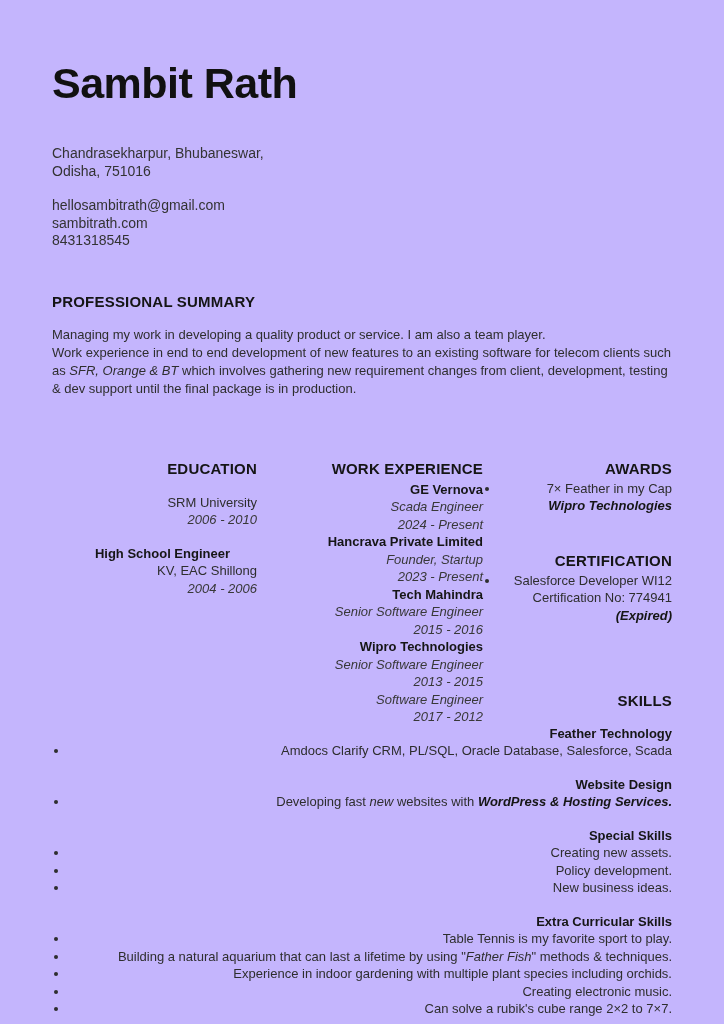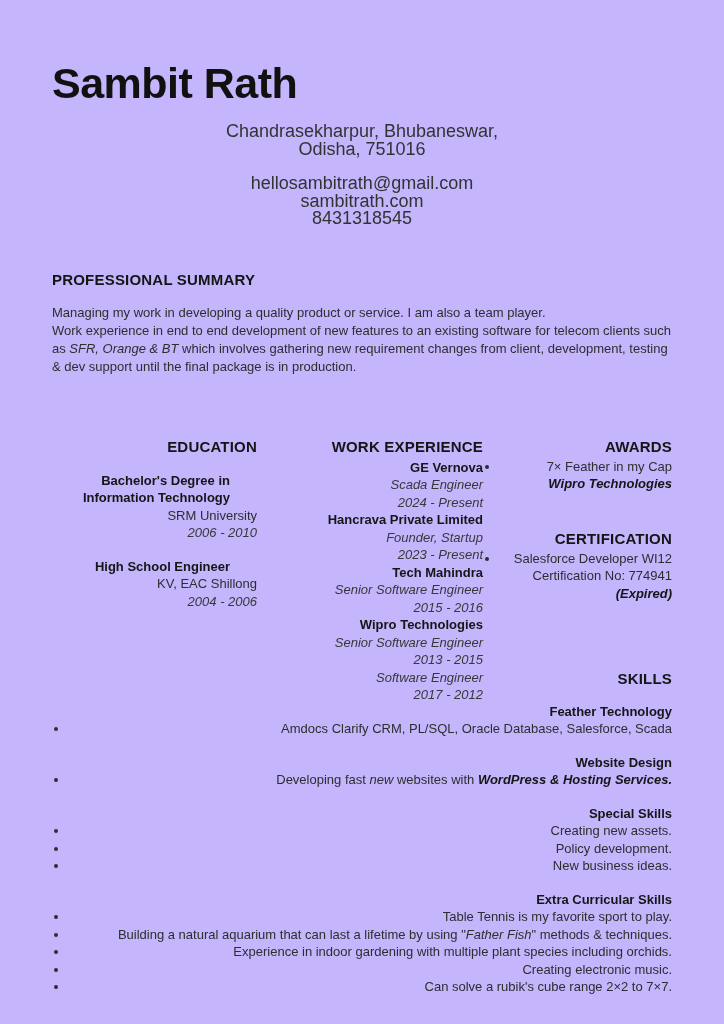--- a/index.html
+++ b/index.html
@@ -28,25 +28,24 @@
   .name {
     margin: 0;
     padding-top: 60px;
     font-size: 43px;
     line-height: 1.08;
     font-weight: bold;
     letter-spacing: -0.5px;
     color: #111111;
   }
   .contact {
-    margin-top: 17px;
-    font-size: 18px;
+    margin-top: 39px;
+    font-size: 14px;
     line-height: 17.5px;
     color: #333333;
-    text-align: center;
   }
   .contact-links { margin-top: 17px; }
   
   .section-heading {
     margin: 0;
     font-size: 15px;
     line-height: 18px;
     font-weight: bold;
     letter-spacing: 0.2px;
     color: #151515;
@@ -134,21 +133,20 @@
       <p>Managing my work in developing a quality product or service. I am also a team player.</p>
       <p><span>Work experience in end to end development of new features to an existing software for telecom clients such as </span><span class="it">SFR, Orange &amp; BT</span><span> which involves gathering new requirement changes from client, development, testing &amp; dev support until the final package is in production.</span></p>
     </div>
   </section>
 
   <div class="columns">
 
     <section class="col col-education">
       <h2 class="section-heading">EDUCATION</h2>
       <div class="edu-item">
-        <div class="degree">Bachelor's Degree in Information Technology</div>
         <div class="school">SRM University</div>
         <div class="muted-it">2006 - 2010</div>
       </div>
       <div class="edu-item">
         <div class="degree">High School Engineer</div>
         <div class="school">KV, EAC Shillong</div>
         <div class="muted-it">2004 - 2006</div>
       </div>
     </section>
 

